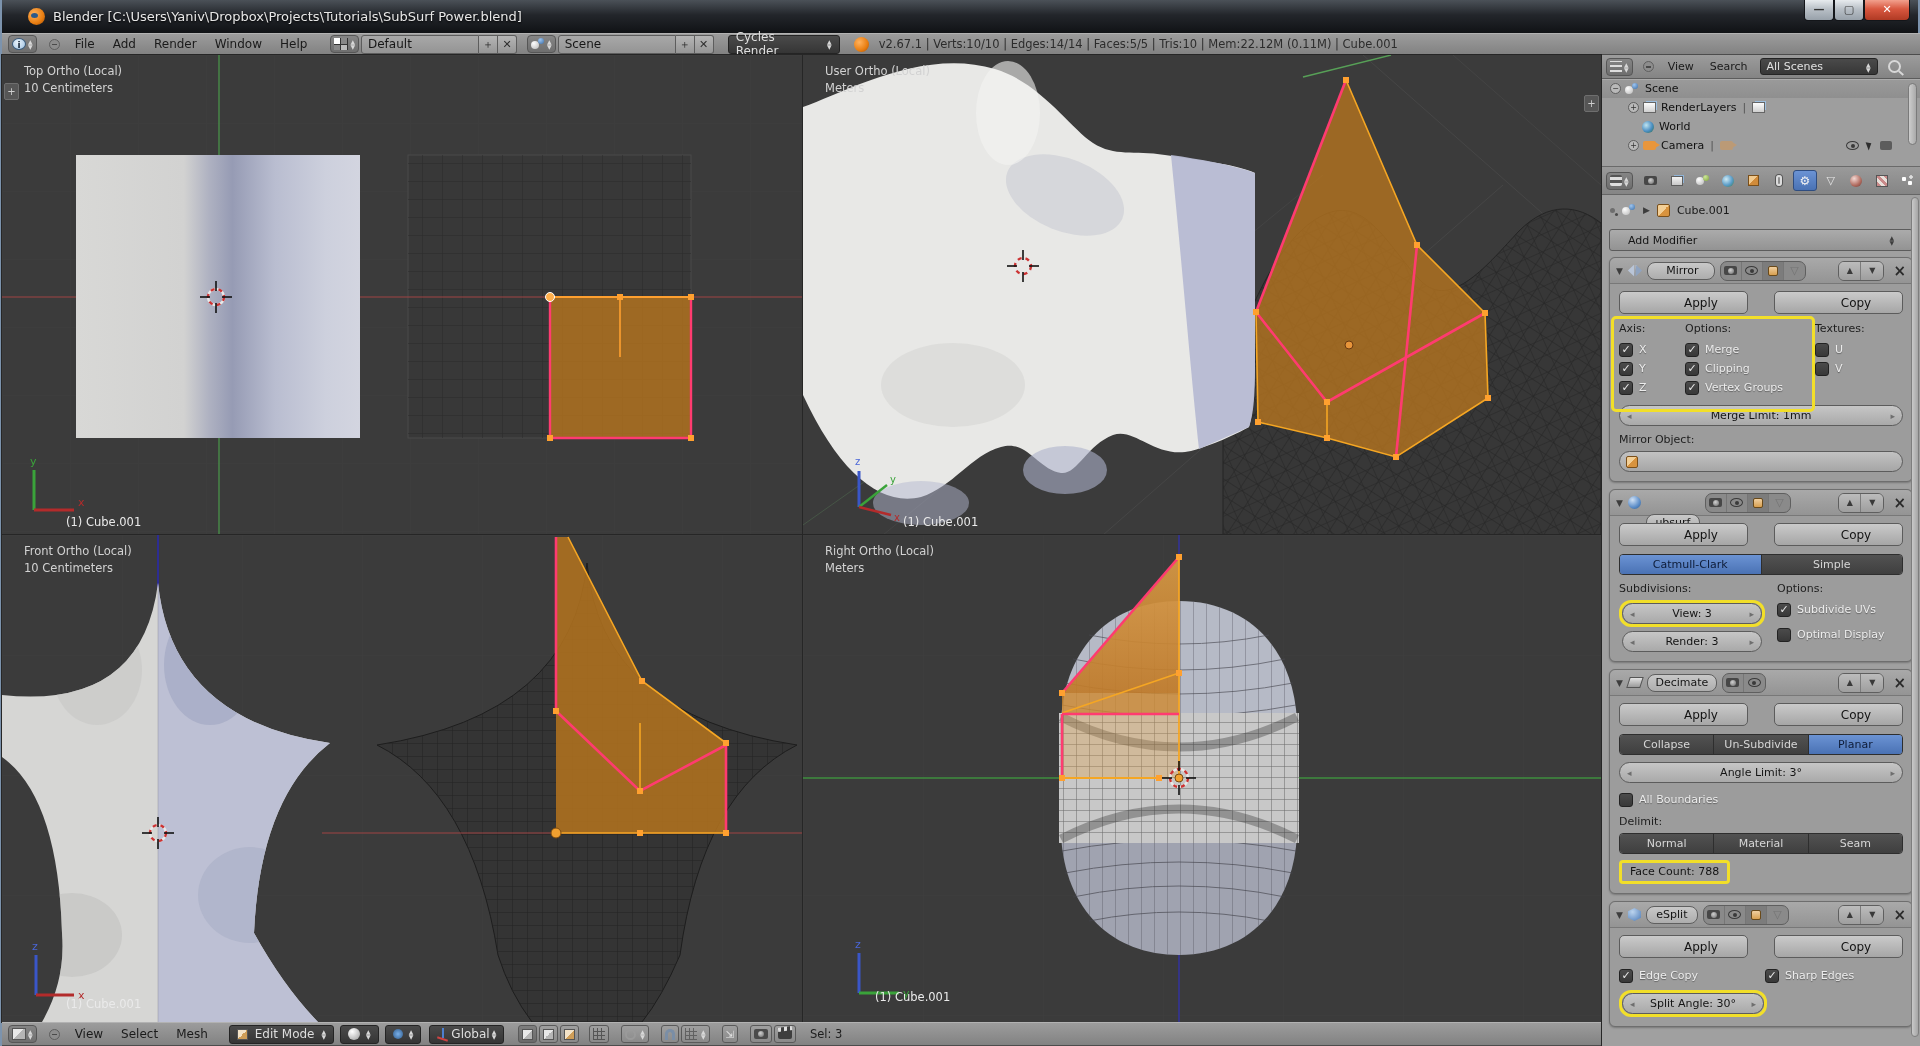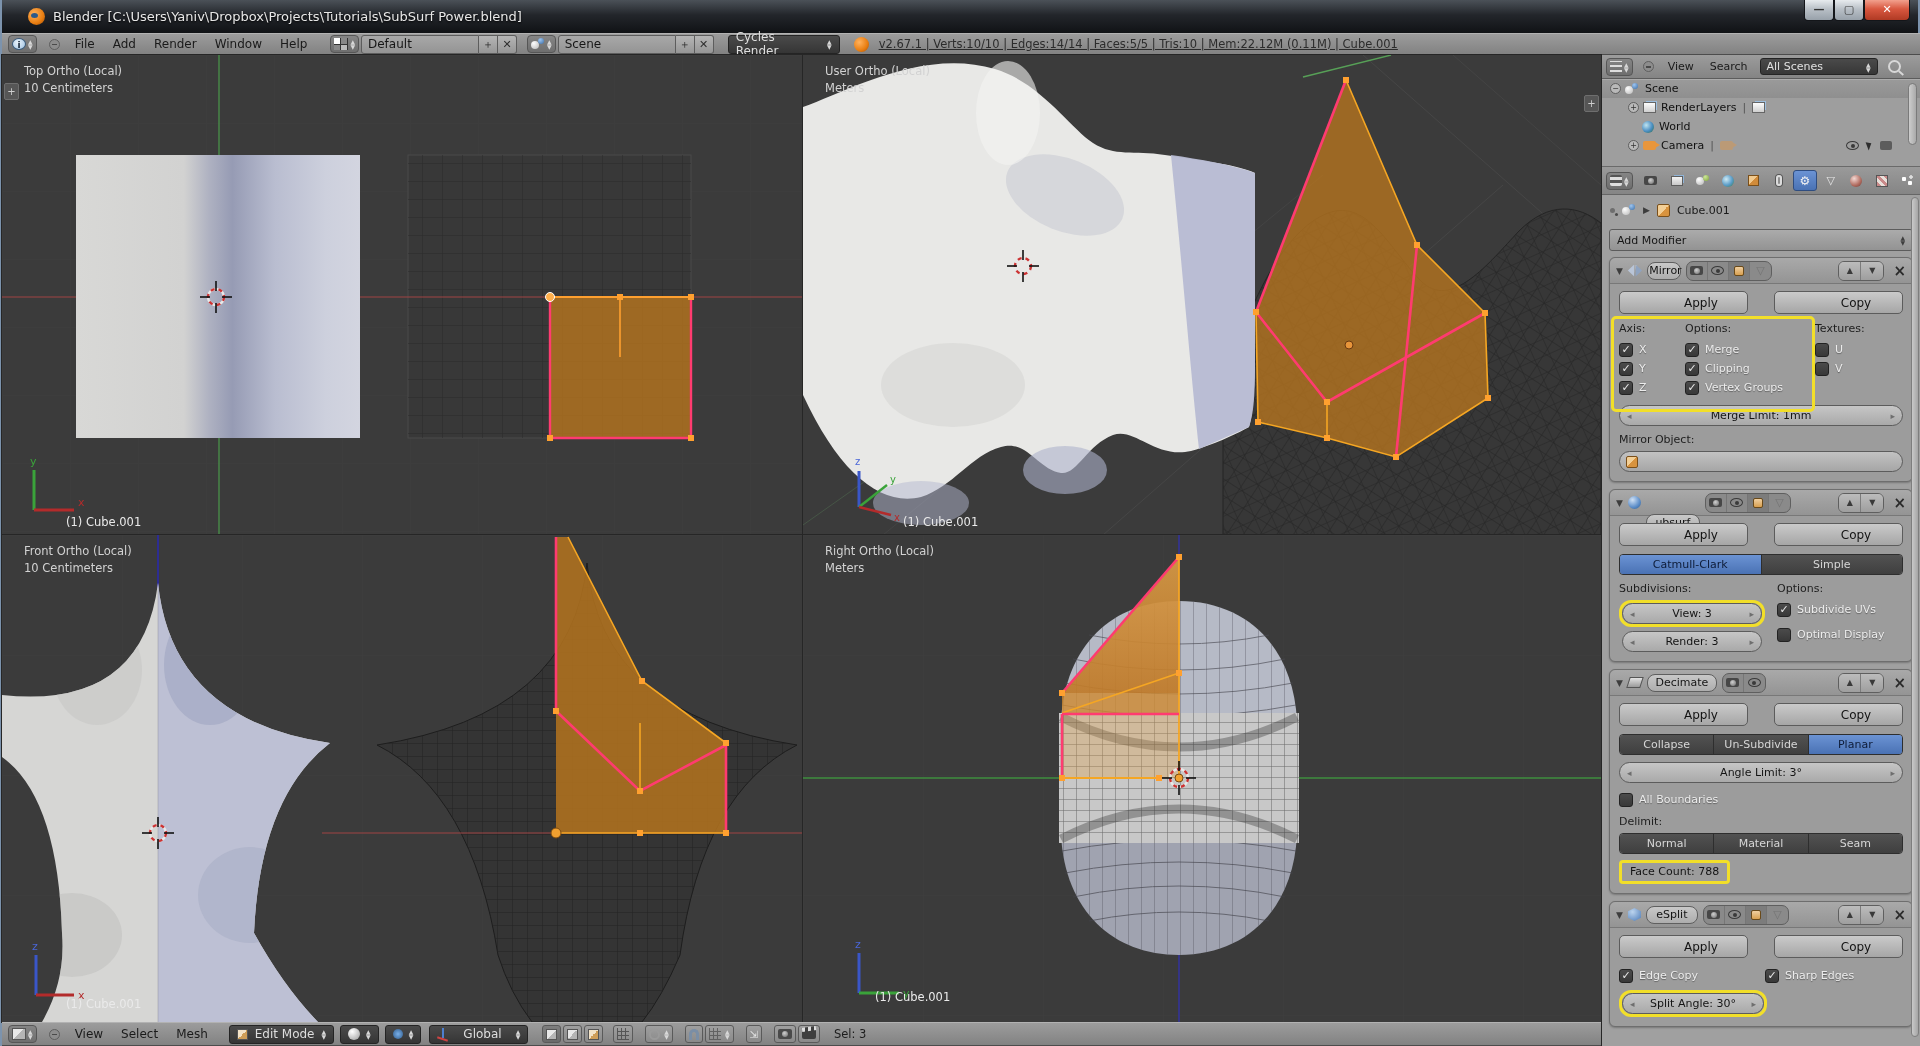--- a/index.html
+++ b/index.html
@@ -30,21 +30,21 @@
 .darkdrop { height:19px; background:linear-gradient(#4a4a4a,#353535); border:1px solid #242424; border-radius:3px; color:#dedede; display:flex; align-items:center; padding:0 7px; gap:6px; }
 .icon-grid4 { width:13px; height:13px; background:
  linear-gradient(#fff,#fff) 0 0/6px 6px no-repeat,
  linear-gradient(#888,#888) 7px 0/6px 6px no-repeat,
  linear-gradient(#888,#888) 0 7px/6px 6px no-repeat,
  linear-gradient(#bbb,#bbb) 7px 7px/6px 6px no-repeat; background-color:#333; }
 .icon-scene { width:14px; height:12px; position:relative; }
 .icon-scene::before { content:""; position:absolute; width:8px; height:8px; border-radius:50%; background:radial-gradient(circle at 35% 30%,#fdfdfd,#b9b9b9); left:0; top:3px; }
 .icon-scene::after { content:""; position:absolute; width:6px; height:6px; border-radius:50%; background:radial-gradient(circle at 35% 30%,#9fc5ef,#3a6ea8); right:1px; top:0; }
 .info-icon { width:13px; height:13px; border-radius:50%; background:radial-gradient(circle at 40% 35%,#eaf3fb,#9cc0e0); border:1px solid #3a5a7a; color:#123; font-size:9px; font-weight:bold; text-align:center; line-height:12px; }
-.stats { font-size:11.5px; color:#2c2c2c; margin-left:10px;text-decoration:underline; }
+.stats { font-size:11.5px; color:#2c2c2c; margin-left:10px; }
 .bl-mini { width:15px; height:15px; border-radius:50%; background:radial-gradient(circle at 35% 35%, #ffb25e, #e87d10 60%, #9c4a06); margin-left:14px; }
 
 
 .main { position:absolute; left:0; top:55px; width:1599px; height:967px; }
 .viewport { position:absolute; background:#3b3b3b; overflow:hidden; outline:1px solid #262626; }
 #vp-tl { left:0; top:0; width:801px; height:480px; }
 #vp-tr { left:801px; top:0; width:798px; height:480px; }
 #vp-bl { left:0; top:480px; width:801px; height:487px; }
 #vp-br { left:801px; top:480px; width:798px; height:487px; }
 .vp-label { position:absolute; left:22px; top:8px; color:#d2d2d2; font-size:11.5px; line-height:17px; }
@@ -113,21 +113,21 @@
 .ti-tex { width:12px; height:12px; background:
  repeating-linear-gradient(45deg,#c98a8a 0 3px,#e8e0da 3px 6px); border:1px solid #555; }
 .ti-part { width:13px; height:12px; background:
  radial-gradient(circle 2px at 3px 4px,#fff 2px,transparent 2.5px),
  radial-gradient(circle 2px at 9px 8px,#fff 2px,transparent 2.5px),
  radial-gradient(circle 1.5px at 10px 2px,#ddd 1.5px,transparent 2px); }
 .crumb { display:flex; align-items:center; height:30px; padding-left:8px; gap:7px; color:#1a1a1a; }
 .pin-ic { width:5px; height:5px; border-radius:50%; background:#6e6e6e; box-shadow:4px 4px 0 -1px #4a4a4a; transform:rotate(0deg); }
 .crumb-arrow { color:#3c3c3c; font-size:9px; }
 .cube-or { width:13px; height:13px; background:linear-gradient(135deg,#f3cf96 50%,#d8933e 50%); border:1px solid #7a4f1a; border-radius:2px; }
-.addmod { margin:4px 7px 6px; height:22px; background:linear-gradient(#ababab,#939393); border:1px solid #5c5c5c; border-radius:3px; display:flex; align-items:center; justify-content:space-between; padding:0 7px; color:#151515; }
+.addmod { margin:4px 7px 6px; height:22px; background:linear-gradient(#ababab,#939393); border:1px solid #5c5c5c; border-radius:3px; display:flex; align-items:center; justify-content:space-between; padding:0 18px; color:#151515; }
 .addmod .updn::before,.addmod .updn::after { color:#3d3d3d; }
 
 .mod { margin:0 7px 7px; border:1px solid #6e6e6e; border-radius:6px; background:#9c9c9c; box-shadow:0 1px 2px rgba(0,0,0,.25); }
 .mhead { display:flex; align-items:center; height:26px; background:linear-gradient(#a9a9a9,#949494); border-bottom:1px solid #787878; border-radius:6px 6px 0 0; padding:0 6px; gap:5px; }
 .tri-open { color:#3d3d3d; font-size:9px; }
 .chip { height:18px; background:linear-gradient(#c8c8c8,#adadad); border:1px solid #5f5f5f; border-radius:8px; display:flex; align-items:center; justify-content:center; padding:0 8px; color:#141414; }
 .hgroup { display:flex; background:#8a8a8a; border:1px solid #5f5f5f; border-radius:7px; overflow:hidden; }
 .hbtn { width:21px; height:18px; display:flex; align-items:center; justify-content:center; border-right:1px solid #767676; }
 .hbtn:last-child { border-right:none; }
 .hbtn.on { background:#7c7c7c; }
@@ -536,21 +536,21 @@
         <span class="updn"></span>
       </div>
     <div class="darkdrop" style="margin-left:6px;">
         <span class="sphere-glyph"></span>
         <span class="updn"></span>
       </div>
     <div class="darkdrop" style="margin-left:6px;">
         <span class="sphere-glyph" style="width:10px;height:10px;background:radial-gradient(circle at 50% 50%,#7ab0e8,#2f5a8a);"></span>
         <span class="updn"></span>
       </div>
-    <div class="darkdrop" style="margin-left:8px;gap:14px;">
+    <div class="darkdrop" style="margin-left:8px;gap:2px;">
         <span class="axis-glyph"></span>
         <span>Global</span>
         <span class="updn"></span>
       </div>
     <div style="display:flex;margin-left:14px;">
       <div class="minibtn" style="background:linear-gradient(#7e7e7e,#6a6a6a);">
           <span class="cube-glyph"></span>
         </div>
       <div class="minibtn">
           <span class="cube-glyph"></span>
@@ -684,21 +684,21 @@
 
       <div class="addmod">
         <span>Add Modifier</span>
           <span class="updn"></span>
       </div>
 
       <div class="mod">
         <div class="mhead">
           <span class="tri-open">▼</span>
           <span class="mic-mirror"></span>
-          <span class="chip" style="width:34px;padding-left:11px;">Mirror</span>
+          <span class="chip" style="width:68px;padding-left:11px;">Mirror</span>
           <span class="hgroup">
             <span class="hbtn">
                 <span class="ti-cam"></span>
               </span>
             <span class="hbtn">
                 <span class="eye-ic"></span>
               </span>
             <span class="hbtn on">
                 <span class="mi-edit"></span>
               </span>

